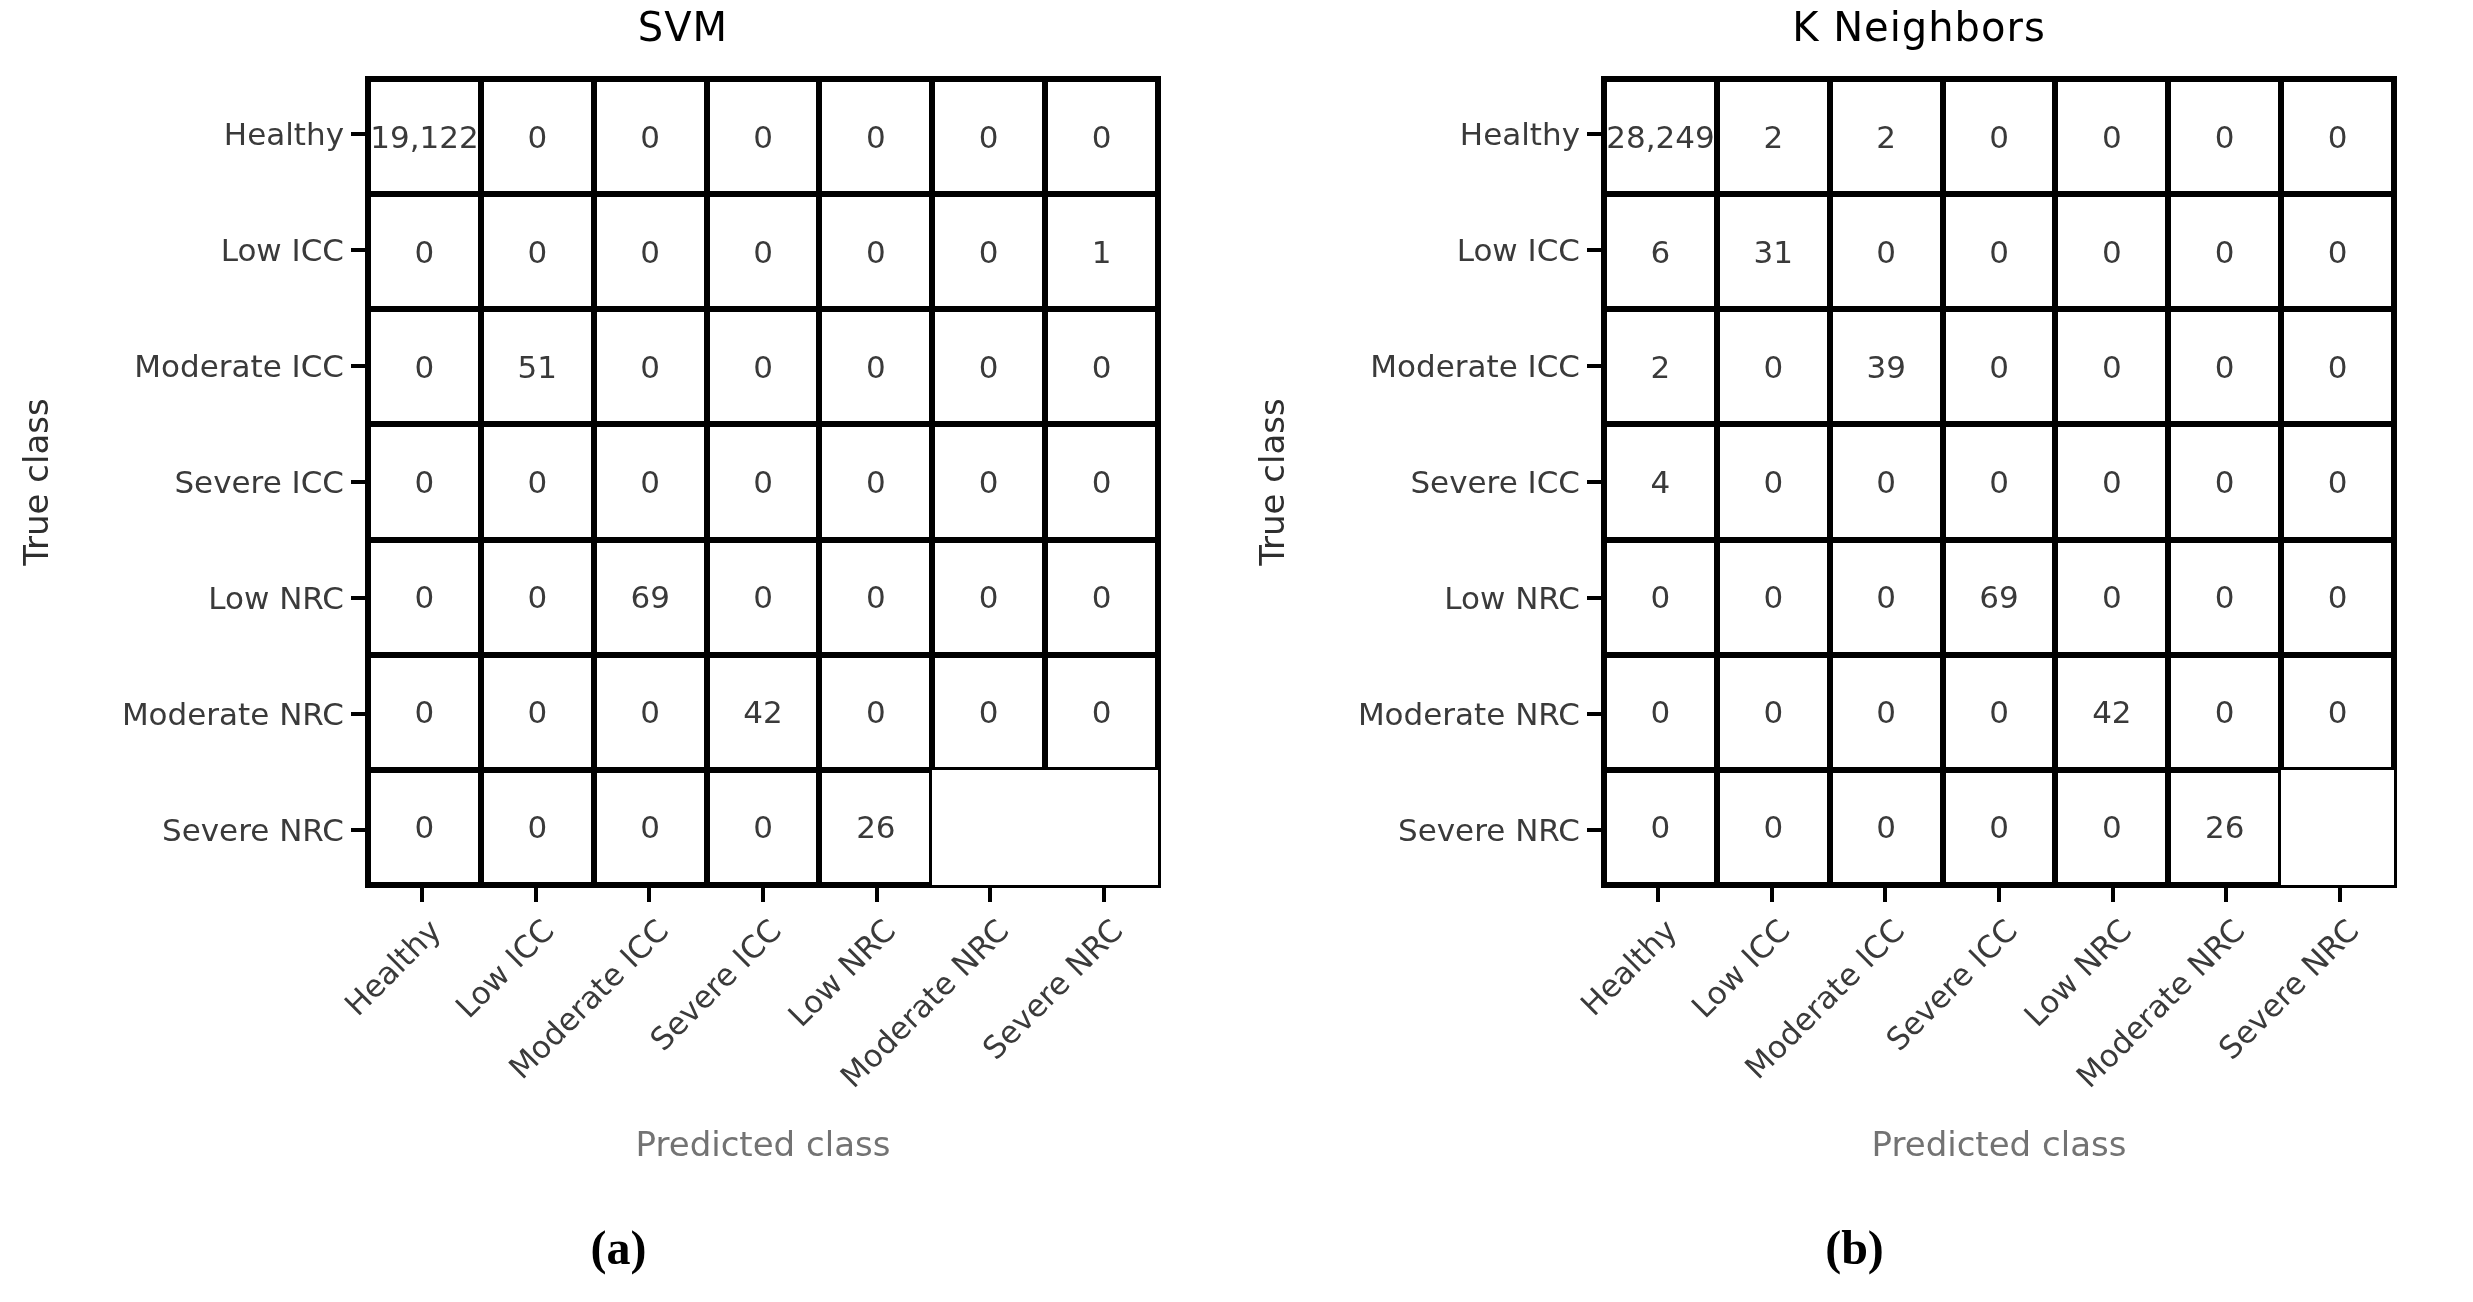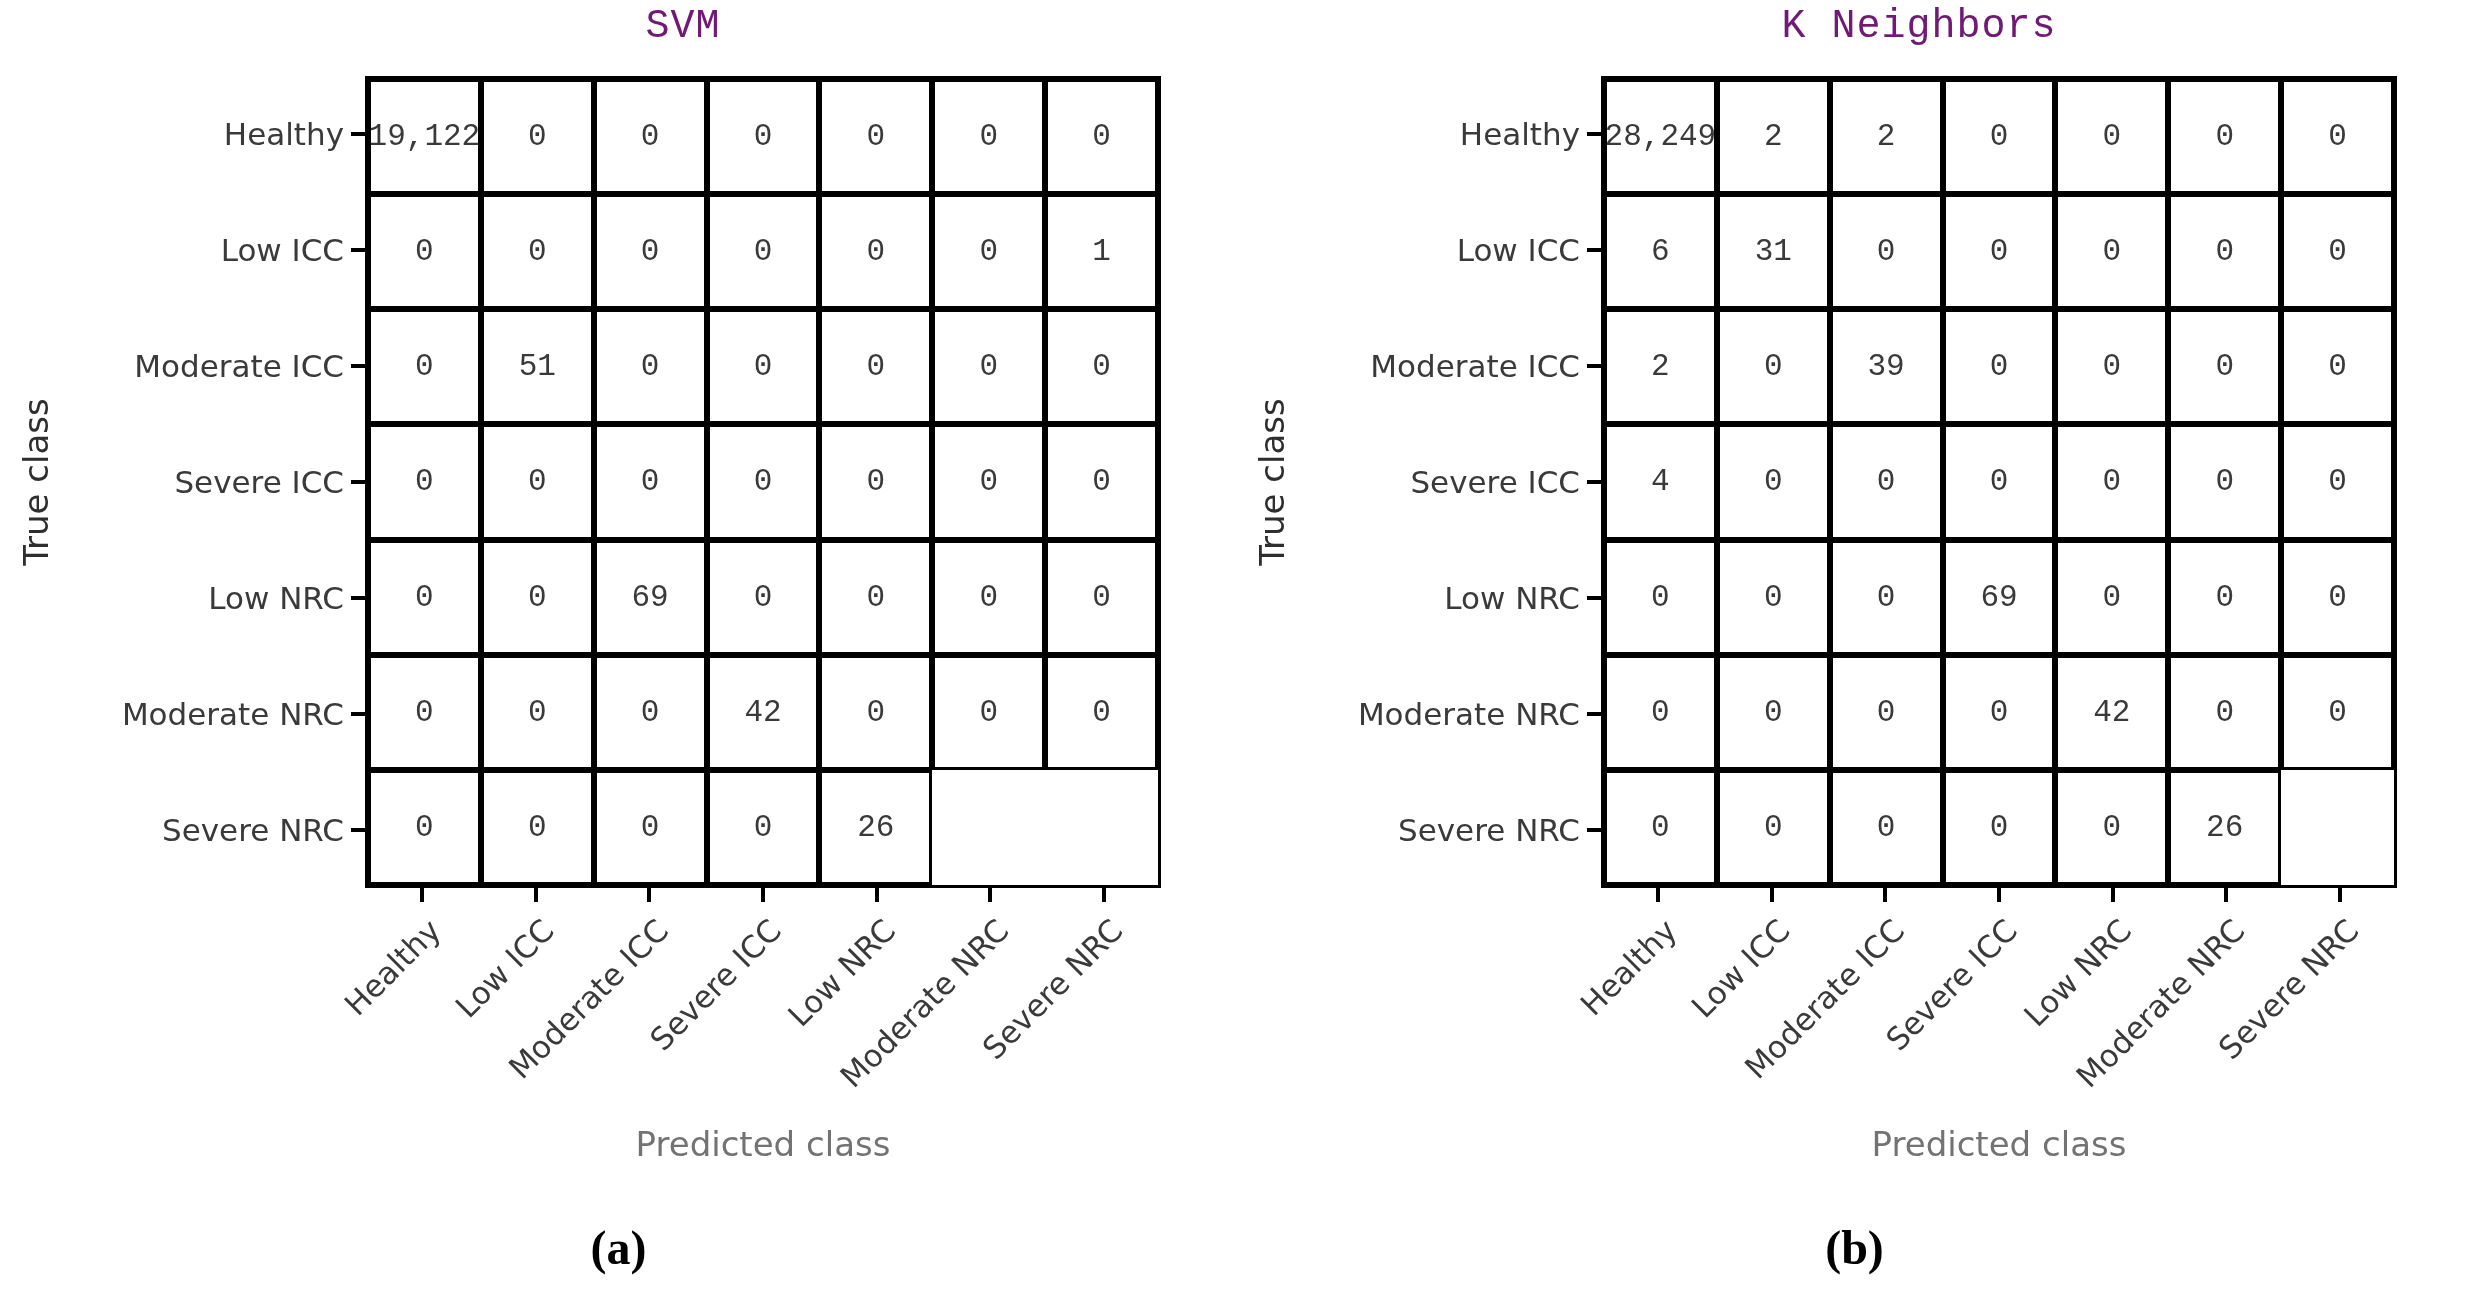--- a/index.html
+++ b/index.html
@@ -10,29 +10,29 @@
   }
   .figure {
     position: relative; width: 2473px; height: 1302px; background:#ffffff;
   }
   .panel { position: absolute; top: 0; width: 1237px; height: 1302px; --gl: 365px; }
   .panel-a { left: 0; }
   .panel-b { left: 1236px; }
 
   .plot-title {
     position: absolute; top: 4px; left: calc(var(--gl) - 80px); width: 796px;
-    text-align: center; font-size: 40px; color: #701a75; letter-spacing: 1px; font-family: Liberation Mono, monospace;
+    text-align: center; font-size: 40px; color: #000000; letter-spacing: 1px;
   }
 
   .grid {
     position: absolute; left: var(--gl); top: 76px; width: 796px; height: 812px;
     display: grid;
     grid-template-columns: repeat(7, 1fr);
     grid-template-rows: repeat(7, 1fr);
-    border: 3px solid #000; background: #ffffff; font-family: Liberation Mono, monospace;
+    border: 3px solid #000; background: #ffffff;
   }
   .cell {
     border: 3px solid #000; background:#ffffff;
     display: flex; align-items: center; justify-content: center;
     font-size: 31px; color: #3a3a3a; overflow: hidden; white-space: nowrap;
   }
 
   .row-labels {
     position: absolute; left: 0; top: 76px; width: calc(var(--gl) - 18px); height: 812px;
     display: flex; flex-direction: column;

